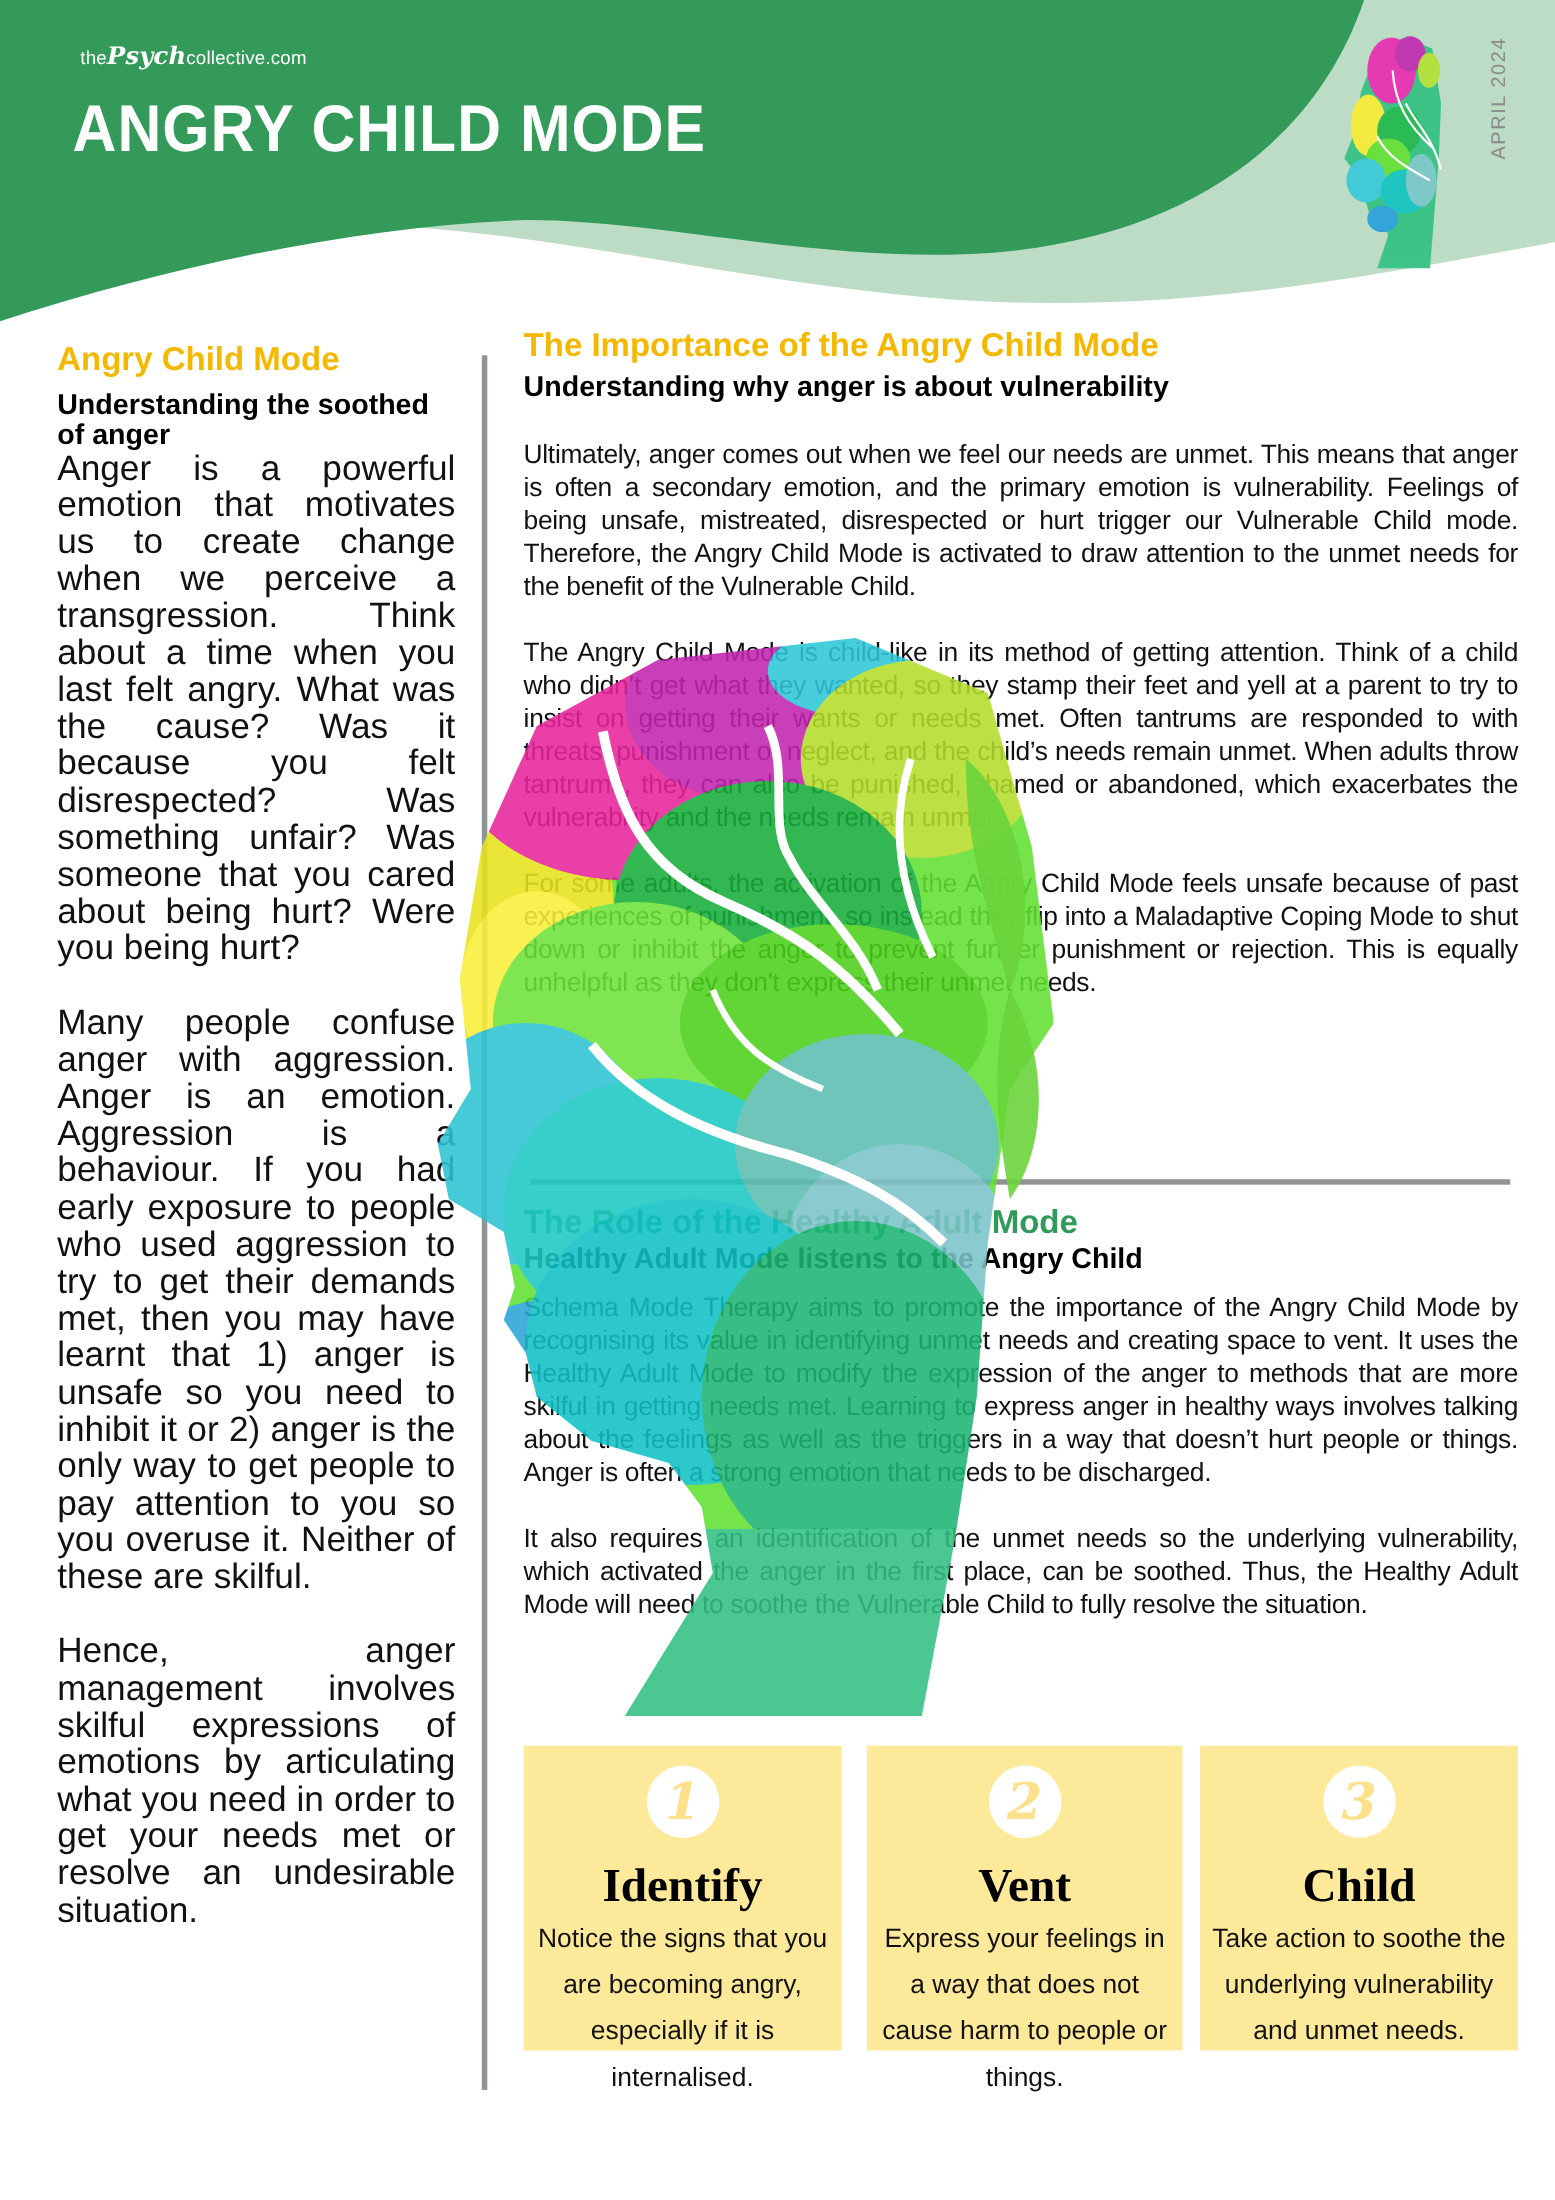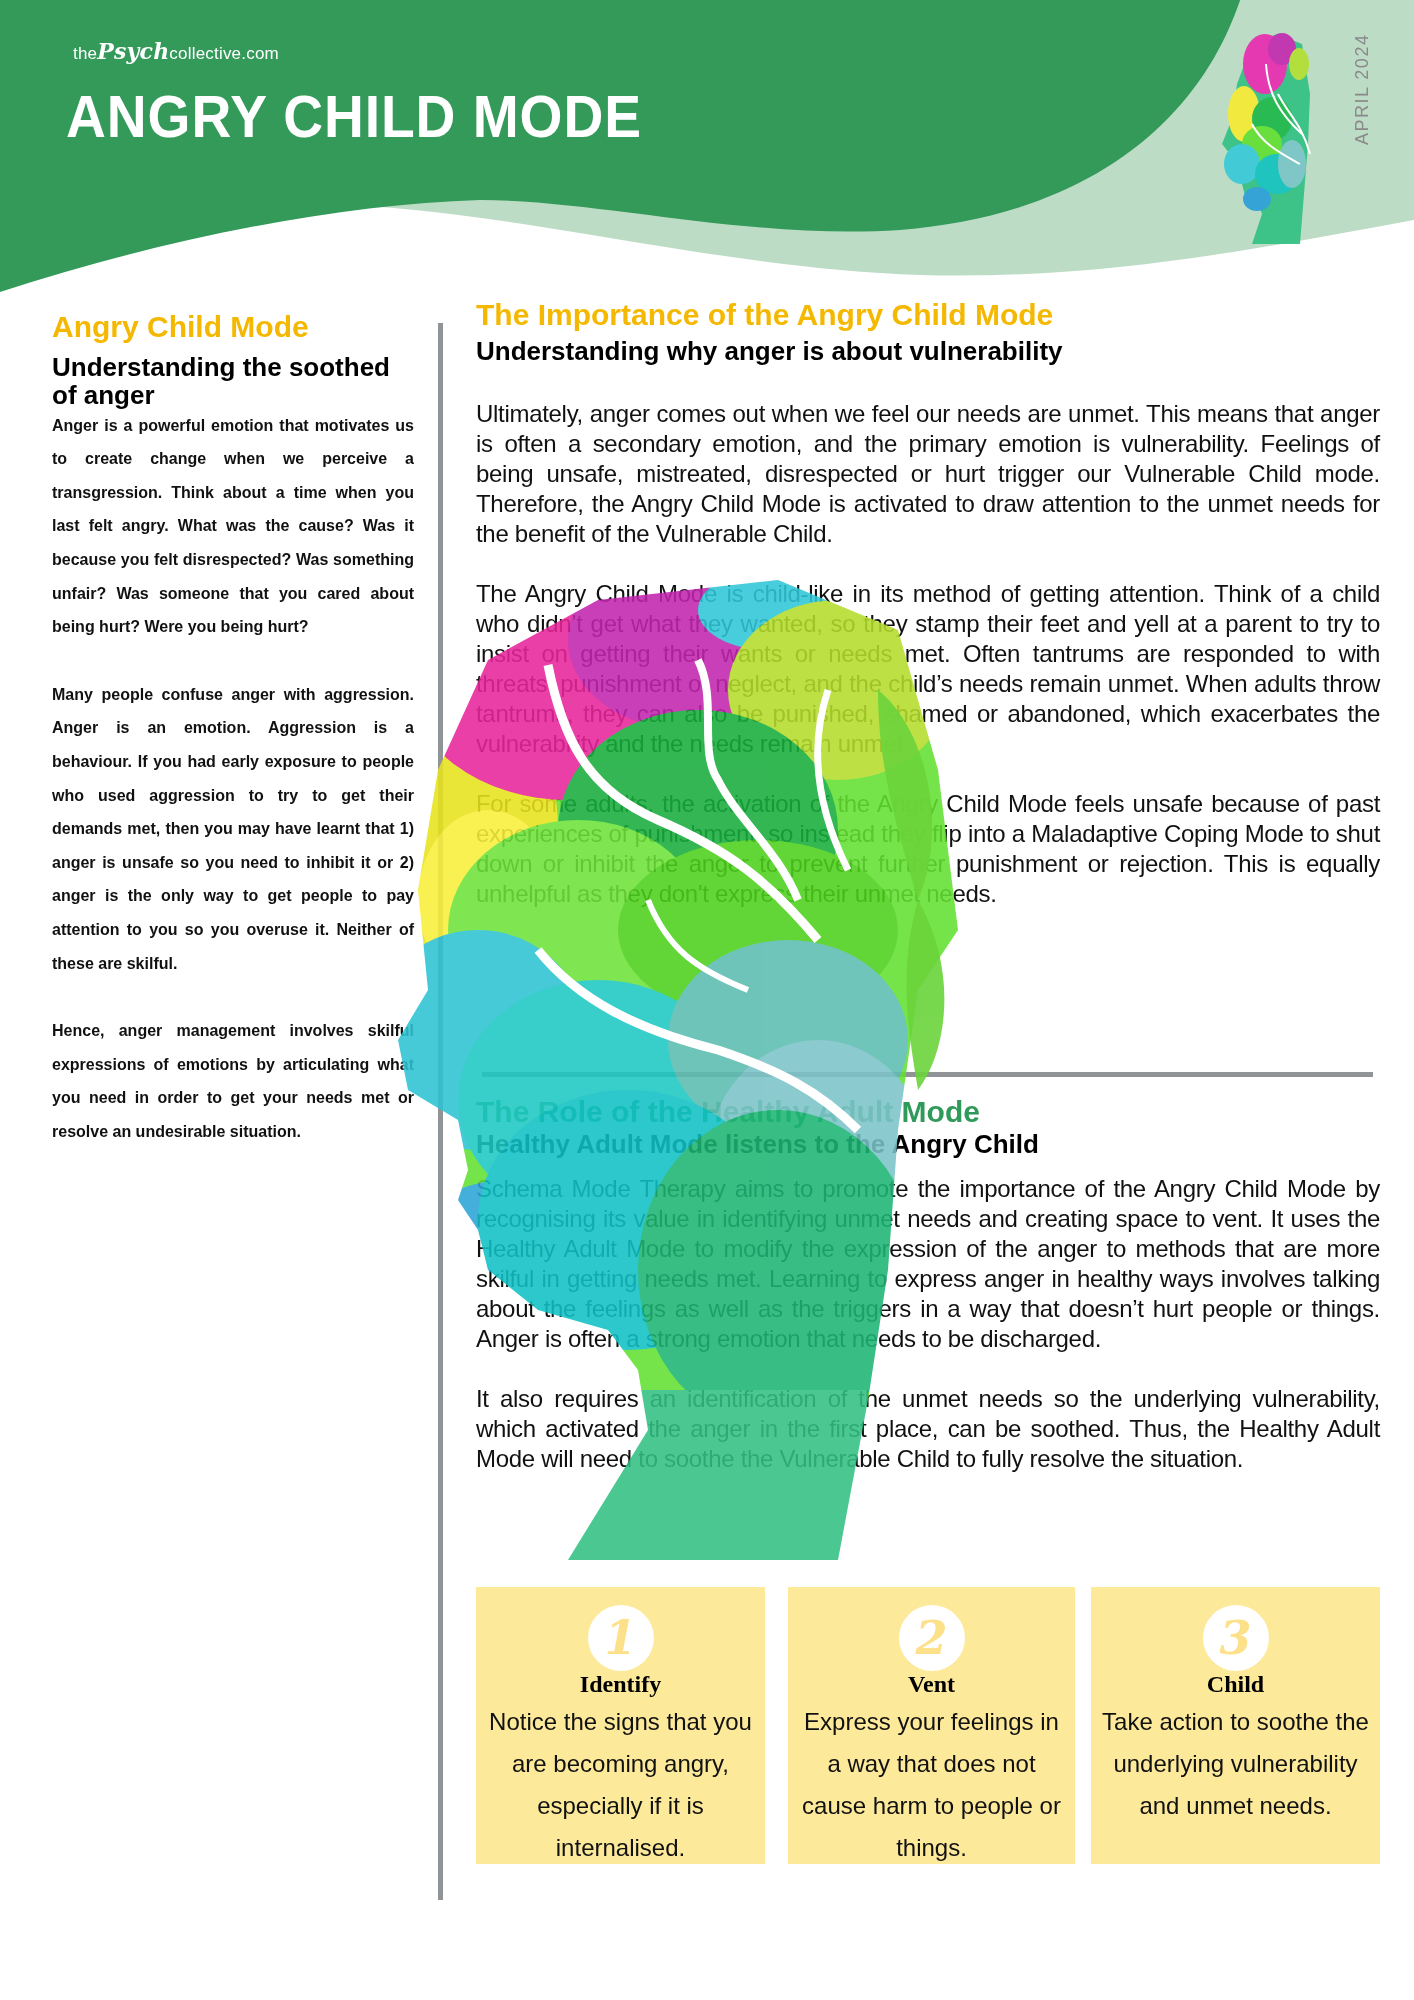--- a/index.html
+++ b/index.html
@@ -21,21 +21,21 @@
     position: absolute; left: 1352px; top: 30px; width: 30px; height: 115px; z-index: 2;
     writing-mode: vertical-rl; transform: rotate(180deg);
     color: #8a8a8a; font-size: 18px; letter-spacing: 1.5px; text-align: left;
   }
 
   
   .left-col { position: absolute; left: 52px; top: 310px; width: 362px; z-index: 1; }
   .h-yellow { color: #f5b800; font-weight: bold; font-size: 30px; margin: 0 0 8px 0; line-height: 1.15; }
   .h-green { color: #2f9a5a; font-weight: bold; font-size: 30px; margin: 0; line-height: 1.15; }
   .h-sub { color: #000; font-weight: bold; font-size: 26px; line-height: 1.08; margin: 0; }
-  .left-col p { margin: 0 0 34px 0; font-size: 16px; line-height: 33.6px; text-align: justify; text-align-last: left; font-weight: bold; }
+  .left-col p { margin: 0 0 34px 0; font-size: 32px; line-height: 33.6px; text-align: justify; text-align-last: left; }
   .divider-v { position: absolute; left: 438px; top: 323px; width: 5px; height: 1577px; background: #909497; z-index: 1; }
 
   
   .right-col { position: absolute; left: 476px; width: 904px; z-index: 1; }
   .sec1 { top: 298px; }
   .sec2 { top: 1095px; }
   .right-col p { margin: 0 0 30px 0; font-size: 24px; line-height: 30px; text-align: justify; text-align-last: left; letter-spacing: -0.3px; }
   .right-col .h-sub { margin-bottom: 34px; }
   .sec2 .h-sub { margin-bottom: 16px; }
   .divider-h { position: absolute; left: 482px; top: 1072px; width: 891px; height: 5px; background: #909497; z-index: 1; }
@@ -50,21 +50,21 @@
     text-align: center; box-sizing: border-box; padding-top: 18px;
   }
   .card:nth-child(1) { left: 0; }
   .card:nth-child(2) { left: 312px; width: 287px; }
   .card:nth-child(3) { left: 615px; }
   .num-circle {
     width: 66px; height: 66px; border-radius: 50%; background: #fff; margin: 0 auto;
     color: #fde08a; font-family: "DejaVu Serif", serif; font-style: italic; font-weight: bold;
     font-size: 46px; line-height: 66px;
   }
-  .card-title { font-family: "Liberation Serif", "DejaVu Serif", serif; font-weight: bold; font-size: 24px; line-height: 1.1; color: #000; }
+  .card-title { font-family: "Liberation Serif", "DejaVu Serif", serif; font-weight: bold; font-size: 43px; margin-top: 20px; line-height: 1.1; color: #000; }
   .card-text { font-size: 24px; line-height: 42px; margin: 4px 10px 0 10px; color: #111; text-align: center; }
 </style>
 </head>
 <body>
 
 <svg class="header-bg" viewBox="0 0 1414 320" preserveAspectRatio="none">
   <path d="M0,0 L1414,0 L1414,220 C1250,250 1100,280 920,275 C700,268 480,200 300,205 C170,210 70,260 0,290 Z" fill="#bddcc5"></path>
   <path d="M0,0 L1240,0 C1200,110 1100,200 920,225 C720,240 520,160 300,210 C180,240 80,260 0,290 Z" fill="#339a5a"></path>
   <path d="M0,0 L1240,0 C1200,120 1090,215 900,230 C750,240 600,200 480,200 C330,205 160,240 0,292 Z" fill="#339a5a"></path>
 </svg>

